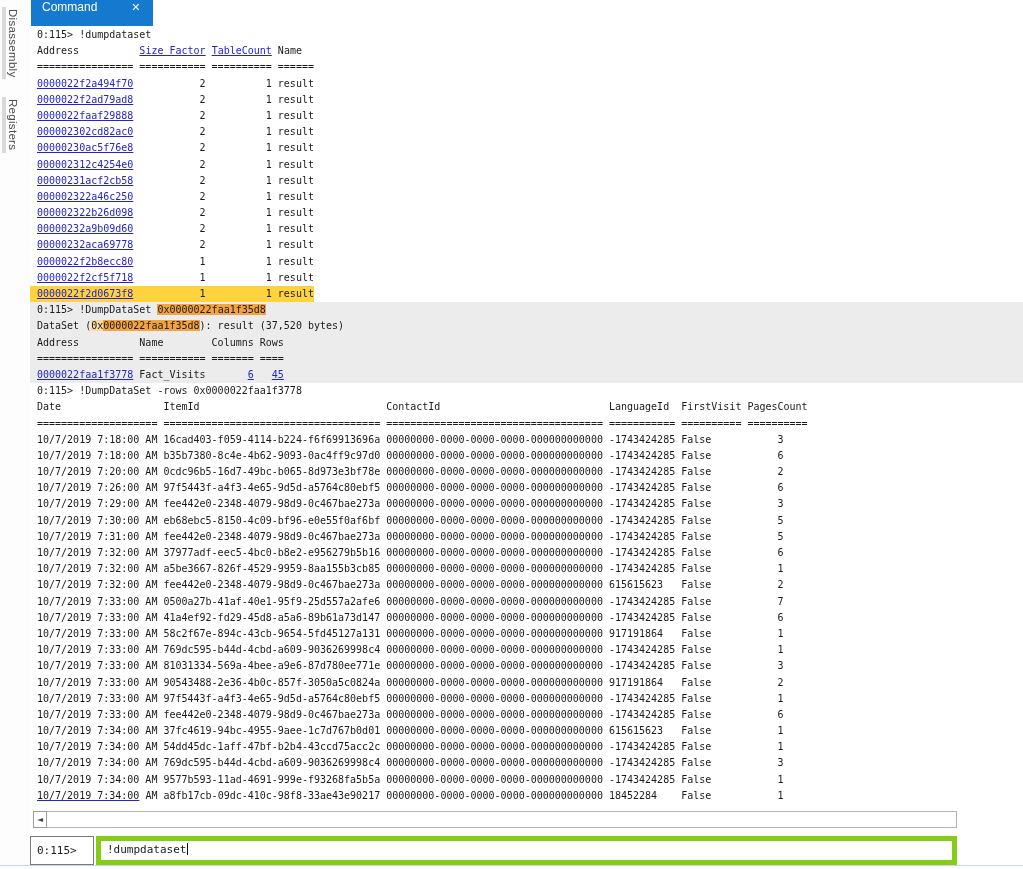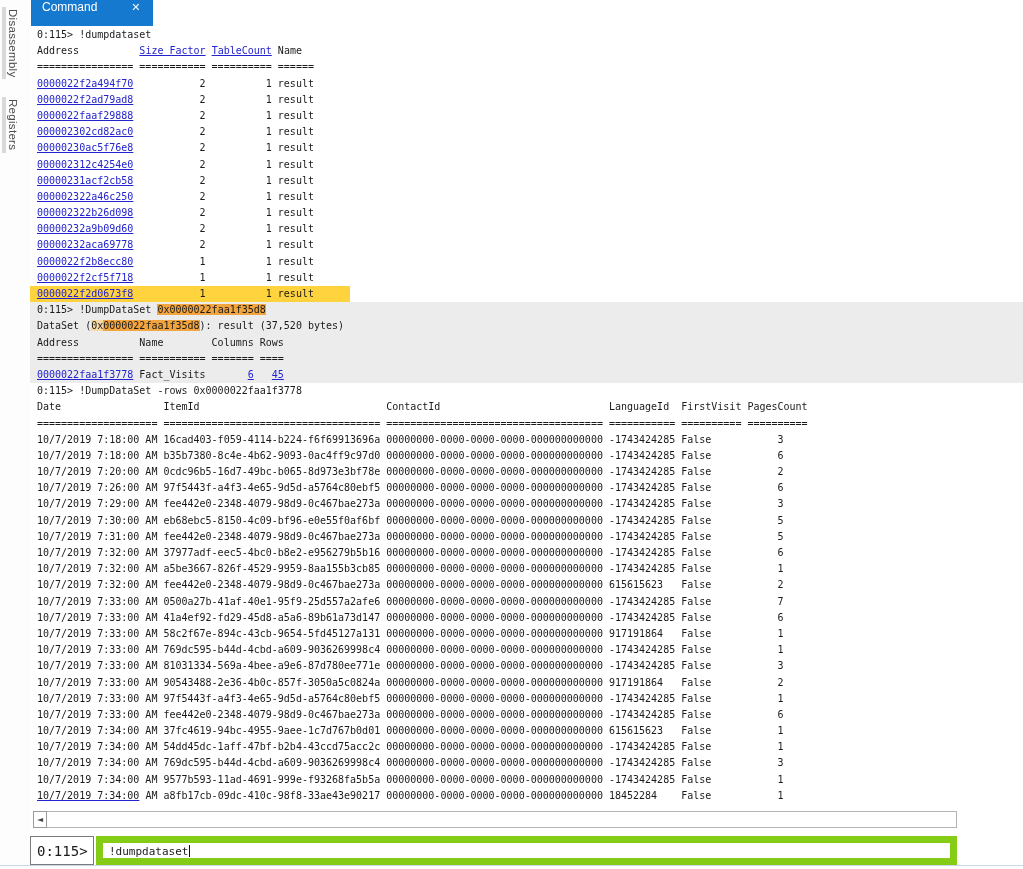--- a/index.html
+++ b/index.html
@@ -41,41 +41,41 @@
 
   
   .console{
     font-family:"DejaVu Sans Mono",monospace;font-size:10px;line-height:16.2px;
     white-space:pre;color:var(--text);flex:0 0 auto;padding-top:1px;
   }
   .blk{padding-left:7px;}
   .blk.band{background:var(--band-gray);}
   .ln{height:16.2px;}
   .lnk{color:var(--link);text-decoration:underline;cursor:pointer;}
-  .hlY{background:var(--hl-yellow);display:inline-block;margin-left:-7px;padding-left:7px;padding-right:36px;}
+  .hlY{background:var(--hl-yellow);display:inline-block;margin-left:-7px;padding-left:7px;}
   .hlO{background:var(--hl-orange);}
   .hlOp{background:var(--hl-orange-pale);}
   .udate{text-decoration:underline;text-decoration-color:var(--link);}
 
   
   .hscroll{display:flex;align-items:stretch;height:17px;margin:7px 0 0 3px;width:924px;flex:0 0 17px;}
   .sbtn{
     width:14px;border:1px solid #9a9a9a;background:#fff;display:flex;align-items:center;justify-content:center;
     font-size:8px;color:#444;cursor:pointer;font-family:"DejaVu Sans",sans-serif;
   }
   .strack{flex:1;border:1px solid #b4b4b4;border-left:none;background:#fff;cursor:pointer;}
 
   
   .inputrow{display:flex;margin:8px 0 0 0;height:29px;width:927px;flex:0 0 29px;}
   .promptbox{
     width:64px;border:1px solid #7a7a7a;background:#fff;display:flex;align-items:center;
-    padding-left:6px;font-family:"DejaVu Sans Mono",monospace;font-size:14px;color:#1a1a1a;
+    padding-left:6px;font-family:"DejaVu Sans Mono",monospace;font-size:11px;color:#1a1a1a;
   }
   .inputbox{
-    flex:1;border:7px solid #84cc16;margin-left:2px;background:#fff;
+    flex:1;border:5px solid #84cc16;margin-left:2px;background:#fff;
     font-family:"DejaVu Sans Mono",monospace;font-size:11px;padding:2px 0 0 6px;cursor:text;
   }
   .caret{display:inline-block;width:1px;height:12px;background:#111;vertical-align:-2px;margin-left:1px;}
 
   .bottomline{position:absolute;left:0;bottom:3px;width:1023px;height:1px;background:#c9d7e6;}
 </style>
 </head>
 <body>
 
 <div class="app">

